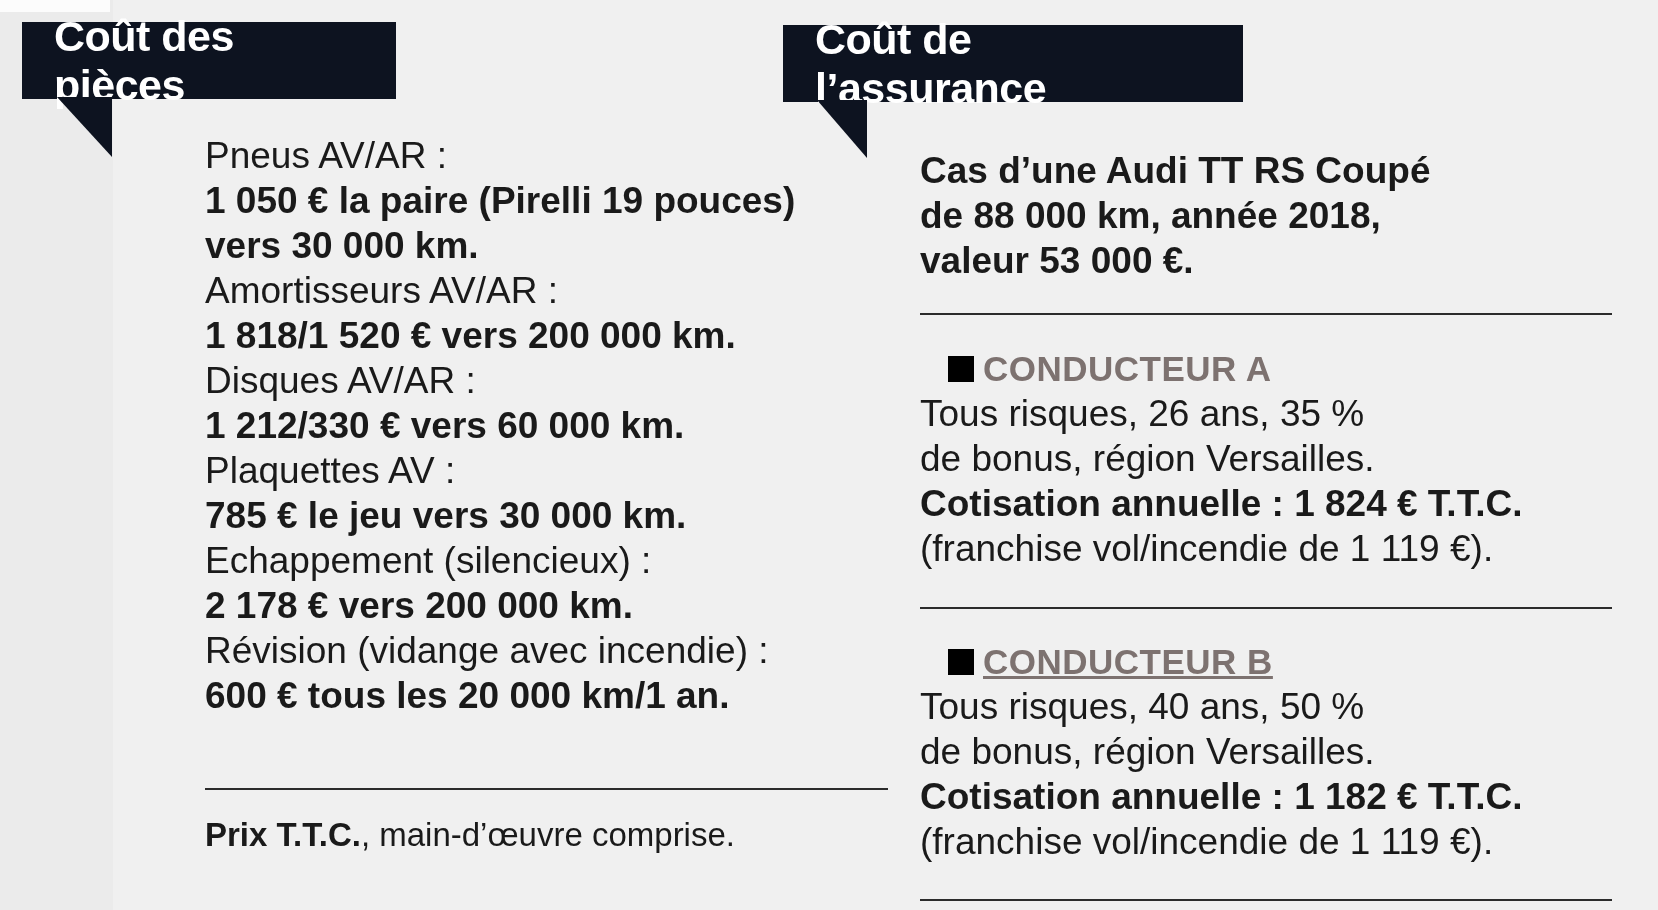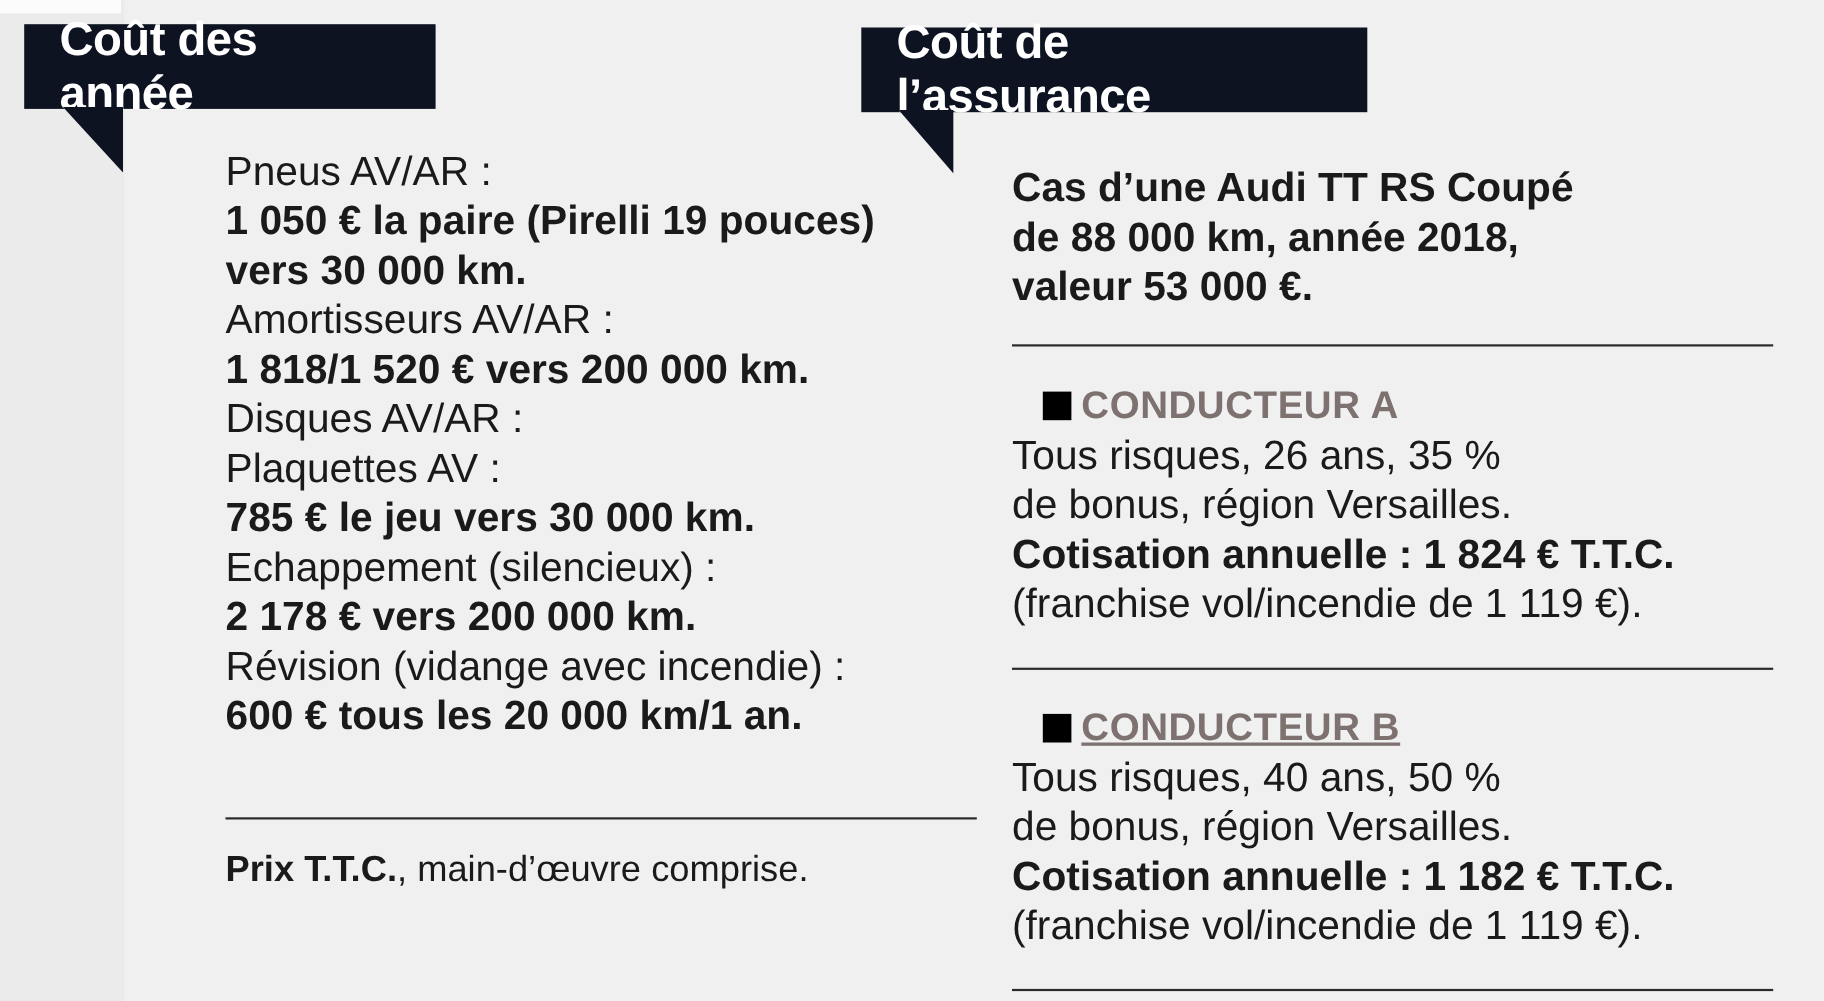--- a/index.html
+++ b/index.html
@@ -48,37 +48,38 @@
   .rule-sect-b{margin-top:35px;}
   .mt-b{margin-top:30px;text-decoration:underline;}
 </style>
 </head>
 <body style="--bg: #f0f0f0; --accent: #0d1320; --text: #1a1a1a; --rule: #2b2b2b; --conducteur: #7d7270;">
 
 <div class="left-strip"></div>
 <div class="corner"></div>
 
 <div class="tag tag-left">
-  <span>Coût des année</span>
+  <span>Coût des pièces</span>
 </div>
 <div class="tail tail-left"></div>
 
 <div class="tag tag-right">
   <span>Coût de l’assurance</span>
 </div>
 <div class="tail tail-right"></div>
 
 <div class="col col-parts">
   <div id="parts-list">
       <div class="line">Pneus AV/AR :</div>
       <div class="line bold">1 050 € la paire (Pirelli 19 pouces)</div>
       <div class="line bold">vers 30 000 km.</div>
       <div class="line">Amortisseurs AV/AR :</div>
       <div class="line bold">1 818/1 520 € vers 200 000 km.</div>
       <div class="line">Disques AV/AR :</div>
+      <div class="line bold">1 212/330 € vers 60 000 km.</div>
       <div class="line">Plaquettes AV :</div>
       <div class="line bold">785 € le jeu vers 30 000 km.</div>
       <div class="line">Echappement (silencieux) :</div>
       <div class="line bold">2 178 € vers 200 000 km.</div>
       <div class="line">Révision (vidange avec incendie) :</div>
       <div class="line bold">600 € tous les 20 000 km/1 an.</div>
     </div>
   <div class="rule rule-parts"></div>
   <div class="footnote"><span class="bold">Prix T.T.C.</span><span>, main-d’œuvre comprise.</span></div>
 </div>

